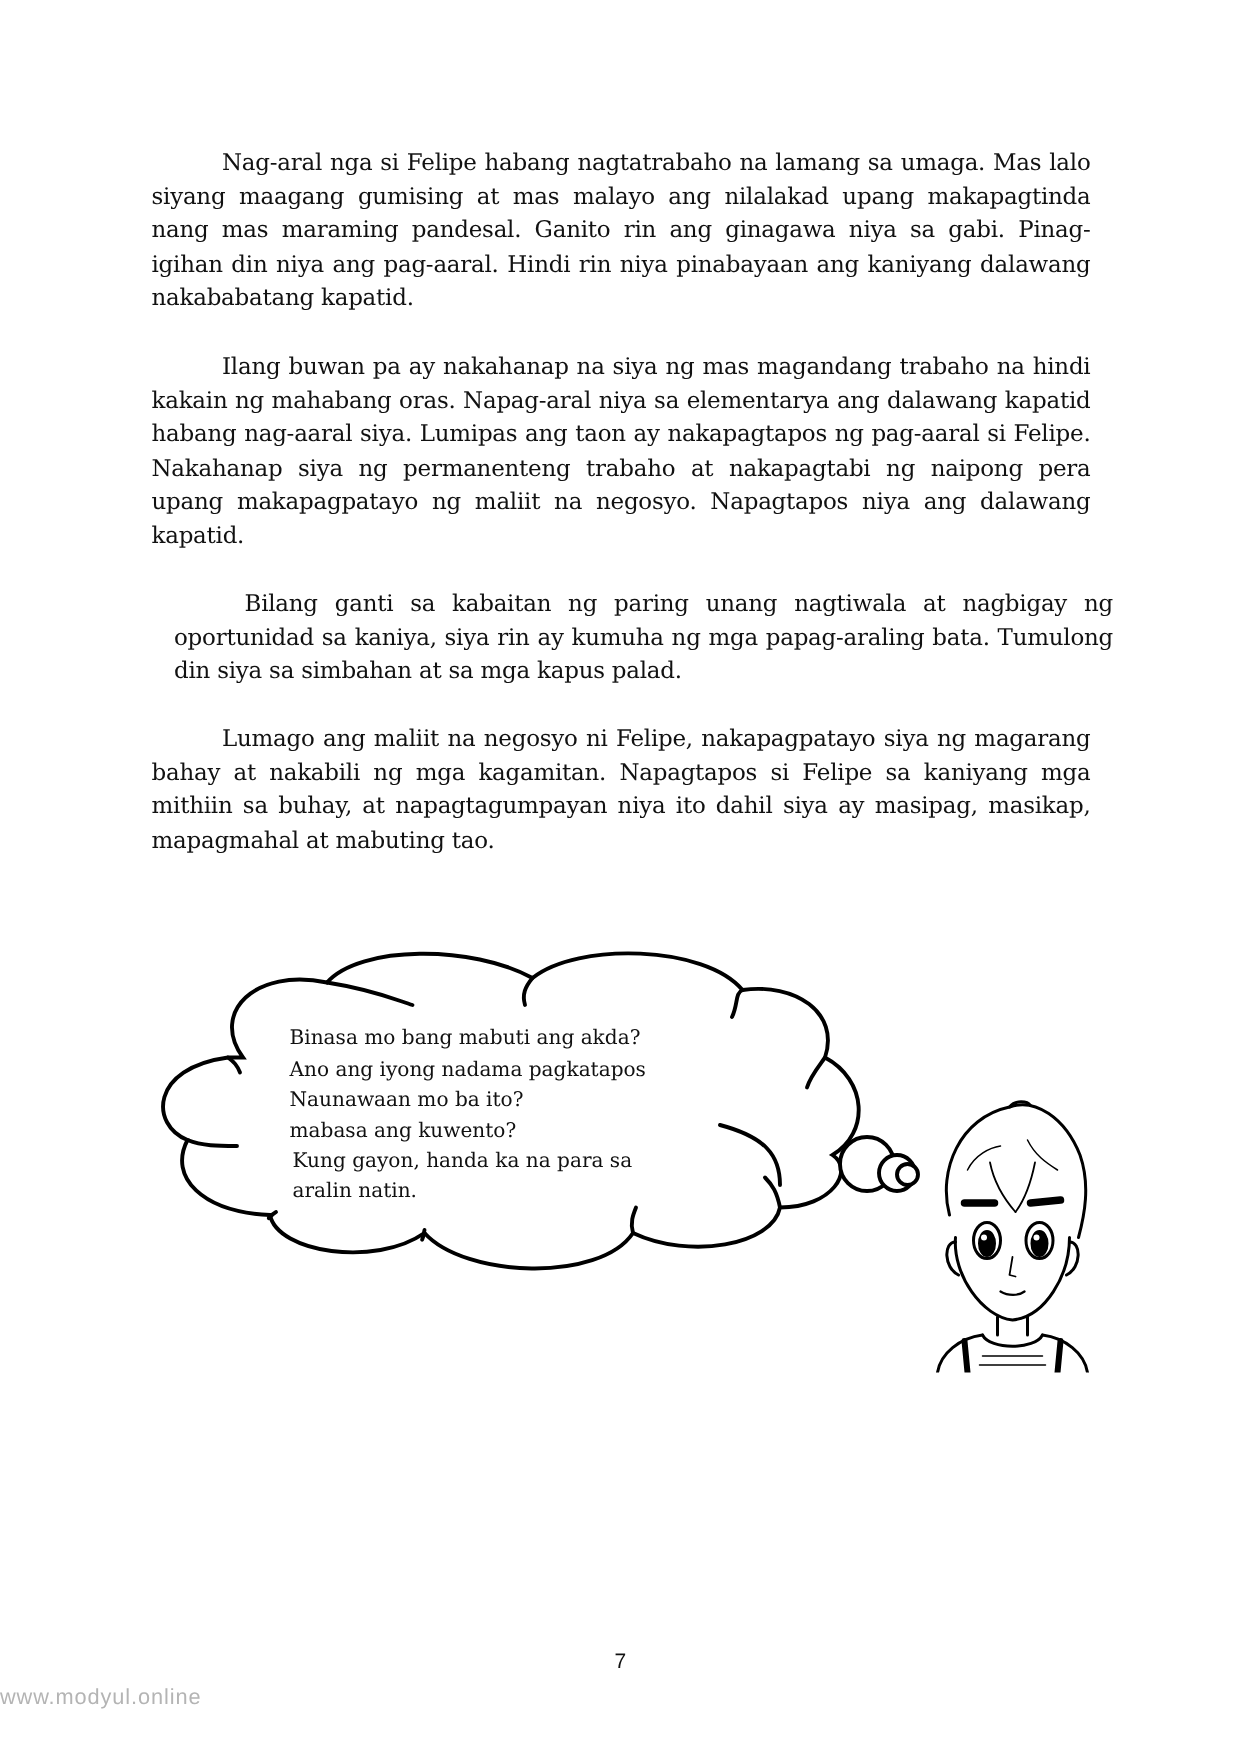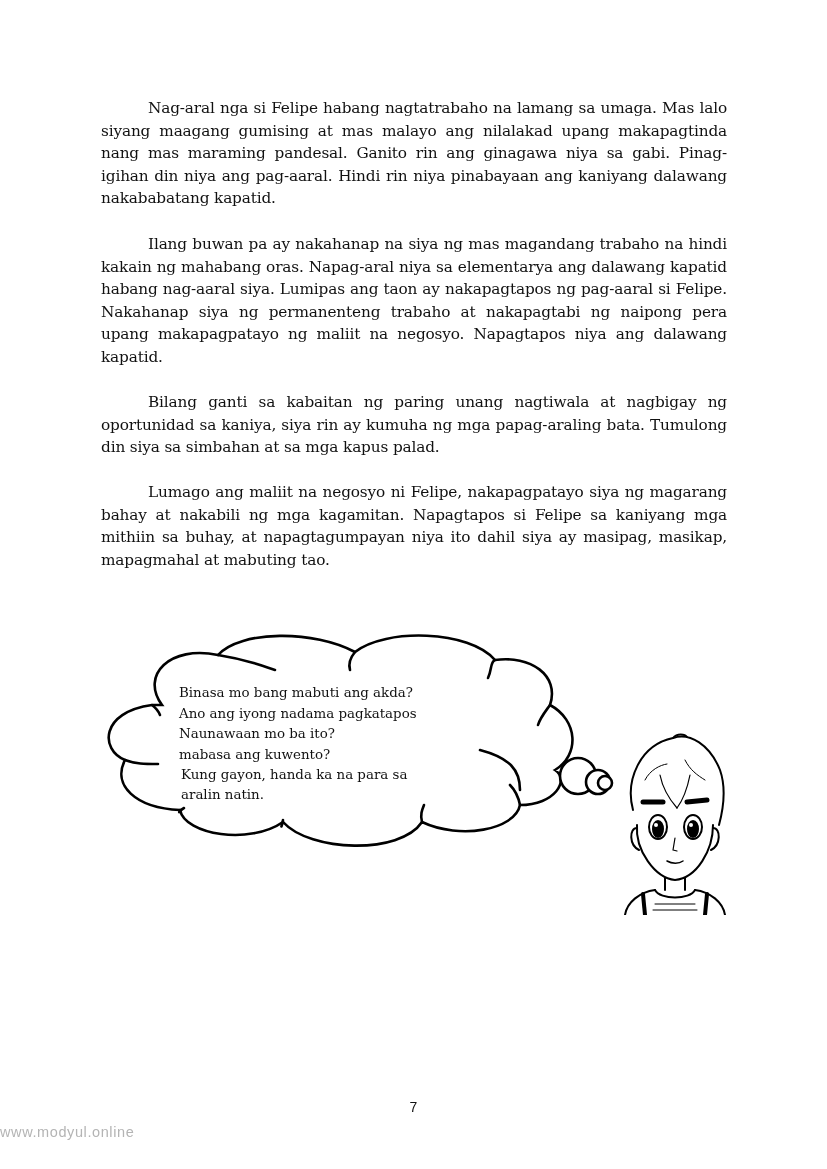--- a/index.html
+++ b/index.html
@@ -8,27 +8,27 @@
   .para {
     position: absolute; left: 101px; width: 626px;
     font-family: "DejaVu Serif", "Liberation Serif", serif;
     font-size: 15.3px; line-height: 22.6px; color: #111;
     text-align: justify; margin: 0;
     letter-spacing: -0.15px;
   }
   .para .indent { display: inline-block; width: 47px; }
   #p1 { top: 97px; }
   #p2 { top: 233px; }
-  #p3 { top: 391px; }
+  #p3 { top: 391px; margin-left: 15px; }
   #p4 { top: 481px; }
 
   .cloud-wrap { position: absolute; left: 100px; top: 630px; width: 520px; height: 240px; }
   .cloud-wrap svg { position: absolute; left: 0; top: 0; }
   .bubble-text {
-    position: absolute; left: 179px; top: 683px; width: 290px;
+    position: absolute; left: 193px; top: 683px; width: 290px;
     font-family: "DejaVu Serif", "Liberation Serif", serif;
     font-size: 13.4px; line-height: 20.5px; color: #111;
   }
   .bubble-text div { white-space: nowrap; }
   .bubble-text .shift { padding-left: 2px; }
   .bubble-text .tight { line-height: 17px; }
 
   .character { position: absolute; left: 615px; top: 730px; width: 120px; height: 185px; }
 
   .page-number {

